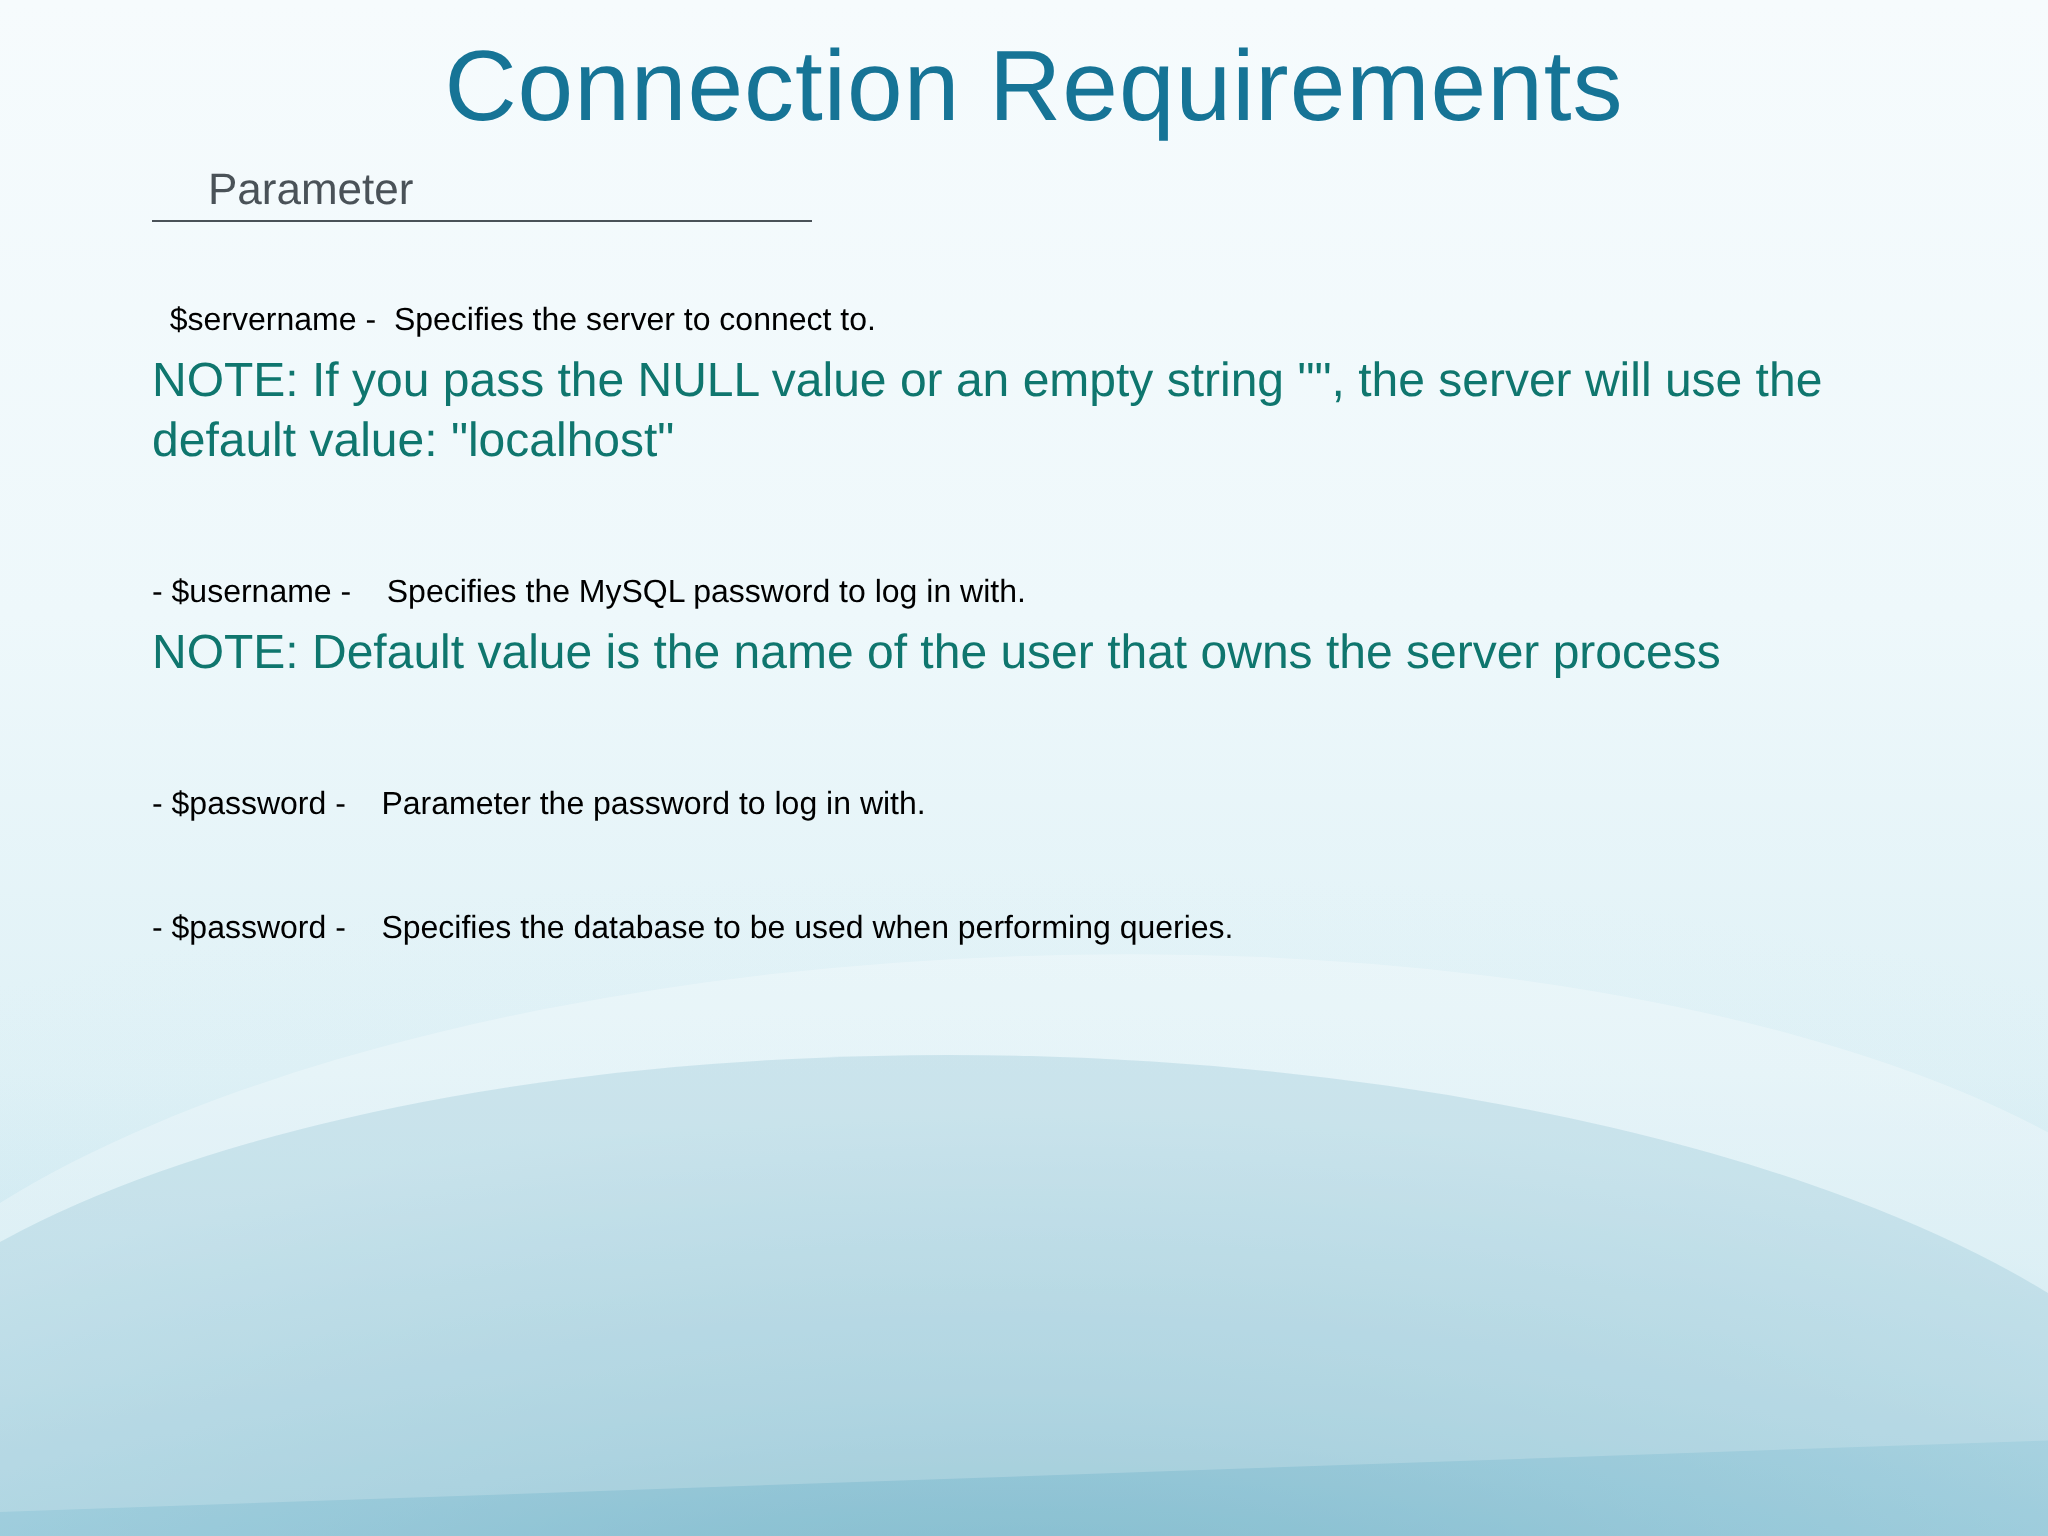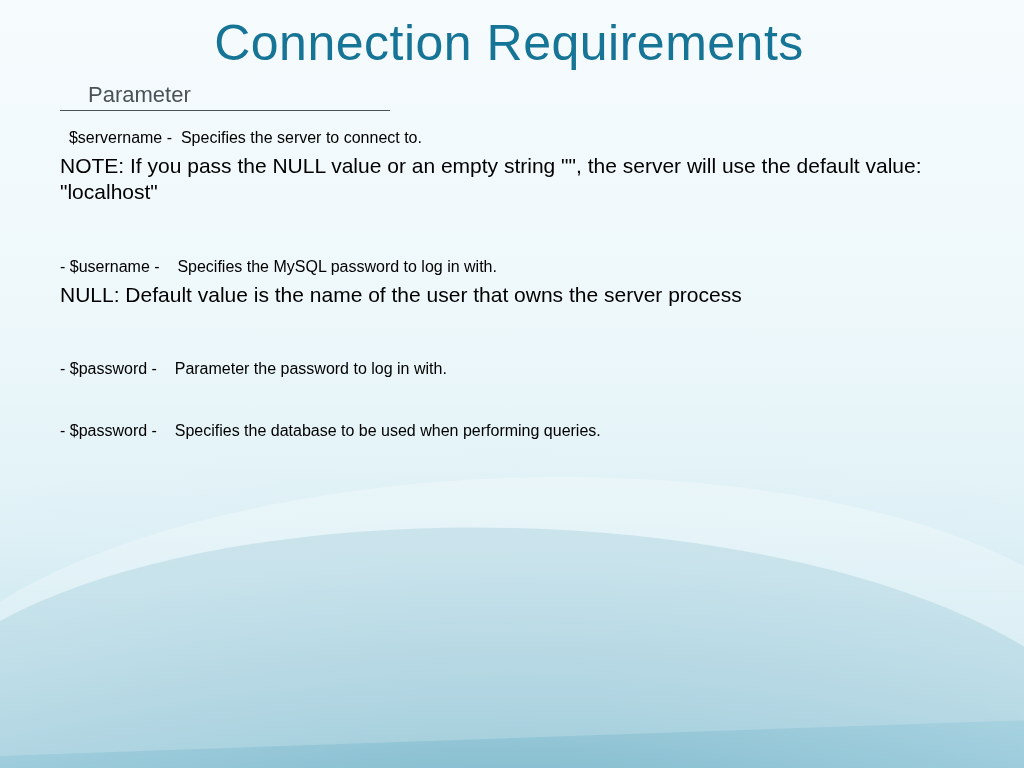--- a/index.html
+++ b/index.html
@@ -16,21 +16,21 @@
     position: absolute; left: -10%; right: -10%; height: 260px; bottom: -40px;
     border-top-left-radius: 55% 100%; border-top-right-radius: 55% 100%;
     pointer-events: none;
   }
   .wave.a { background: rgba(255,255,255,0.28); bottom: 30px; transform: rotate(-2deg); }
   .wave.b { background: rgba(109,173,195,0.22); bottom: -20px; transform: rotate(1.5deg); }
 
   .slide {
     position: relative;
     width: 1024px; height: 768px;
-    padding: 14px 66px 18px 60px;
+    padding: 14px 66px 18px 76px;
   }
 
   h1.title {
     color: #167496;
     font-weight: 400;
     font-size: 50px;
     letter-spacing: 0.5px;
     text-align: center;
     margin-bottom: 10px;
   }
@@ -43,26 +43,26 @@
     border-bottom: 1px solid #4a5258;
     min-width: 330px;
     margin-bottom: 18px;
   }
 
   ul.params { list-style: none; }
   .row { display: flex; gap: 0; }
   .name { white-space: pre; }
   .desc { }
   .note {
-    color: #000000;
-    font-size: 21px;
+    color: #0f766e;
+    font-size: 24px;
     line-height: 1.25;
     margin: 6px 0 0 0;
   }
-  .block { margin-bottom: 52px; }
+  .block { margin-bottom: 52px; margin-top: 23px; }
   .block.tight { margin-bottom: 44px; }
   .block.last { margin-bottom: 8px; }
 </style>
 </head>
 <body>
 
 <div class="wave a"></div>
 <div class="wave b"></div>
 
 <div class="slide">
@@ -83,21 +83,21 @@
       <p class="note">NOTE: If you pass the NULL value or an empty string "", the server will use the default value: "localhost"</p>
     </div>
 
     <div class="block">
       <li>
         <span class="row">
           <span class="name">- $username -    </span>
           <span class="desc">Specifies the MySQL password to log in with.</span>
         </span>
       </li>
-      <p class="note">NULL: Default value is the name of the user that owns the server process</p>
+      <p class="note">NOTE: Default value is the name of the user that owns the server process</p>
     </div>
 
     <div class="block tight">
       <li>
         <span class="row">
           <span class="name">- $password -    </span>
           <span class="desc">Parameter the password to log in with.</span>
         </span>
       </li>
     </div>

